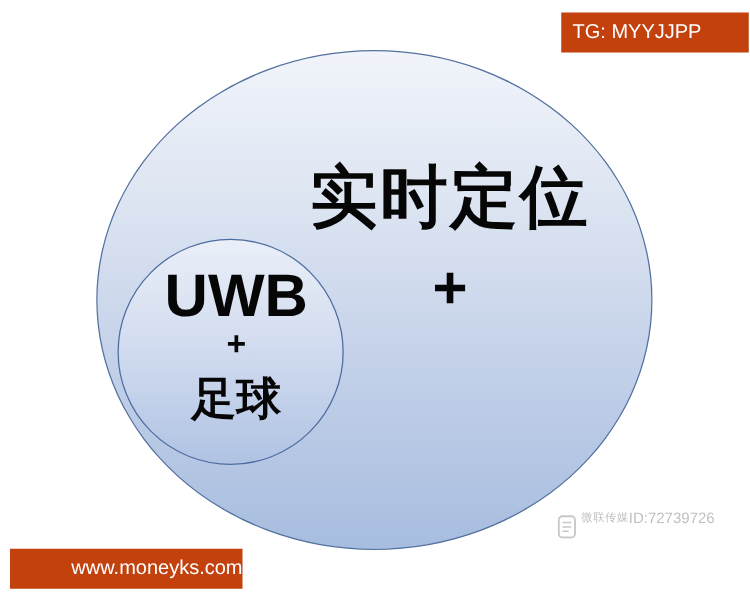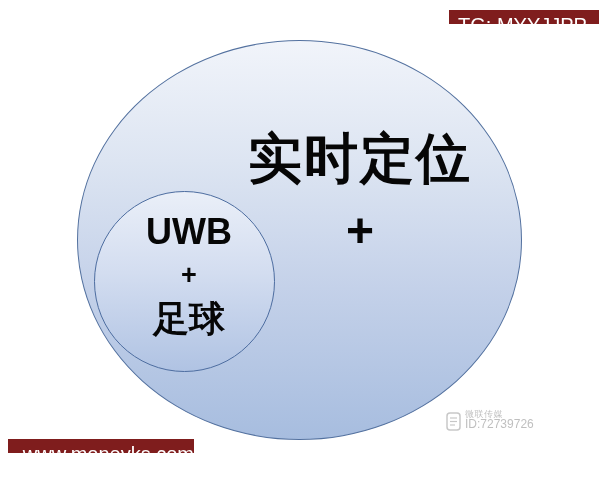--- a/index.html
+++ b/index.html
@@ -43,49 +43,49 @@
     position: absolute;
     text-align: center;
     color: #060606;
     font-weight: bold;
     line-height: 1;
     white-space: nowrap;
   }
   .outer-line1 { left: 220px; top: 131px; width: 280px; font-size: 54px; letter-spacing: 2px; }
   .outer-plus  { left: 220px; top: 207px; width: 280px; font-size: 48px; }
   .outer-line2 { left: 220px; top: 270px; width: 280px; font-size: 54px; letter-spacing: 2px; }
-  .inner-line1 { left: 99px;  top: 214px; width: 180px; font-size: 36px; }
+  .inner-line1 { left: 99px;  top: 214px; width: 180px; font-size: 48px; }
   .inner-plus  { left: 99px;  top: 262px; width: 180px; font-size: 27px; }
   .inner-line2 { left: 99px;  top: 301px; width: 180px; font-size: 36px; }
   
   .badge {
     position: absolute;
-    height: 14px;
-    background: #7f1d1d;
+    height: 32px;
+    background: #c2410c;
     color: #ffffff;
-    font-size: 20px;
+    font-size: 16px;
     line-height: 31px;
     box-sizing: border-box;
     white-space: nowrap;
   }
   .tg-badge   { left: 449px; top: 10px;  width: 150px; padding-left: 9px; }
   .site-badge { left: 8px;   top: 439px; width: 186px; padding-left: 8px; text-align: right; }
   
   .stamp {
     position: absolute;
     left: 446px;
     top: 409px;
     display: flex;
     align-items: flex-start;
     gap: 4px;
     color: #b9b9b9;
     opacity: 0.9;
   }
   .stamp-icon { flex: 0 0 auto; margin-top: 3px; }
-  .stamp-text { display: flex; flex-direction: column; }
+  .stamp-text { display: flex; flex-direction: row; }
   .stamp-name { font-size: 9px; line-height: 10px; letter-spacing: 0.5px; }
   .stamp-id   { font-size: 12px; line-height: 10px; }
 </style>
 </head>
 <body>
 
 <div class="canvas">
 
   <div class="outer-ellipse"></div>
 

